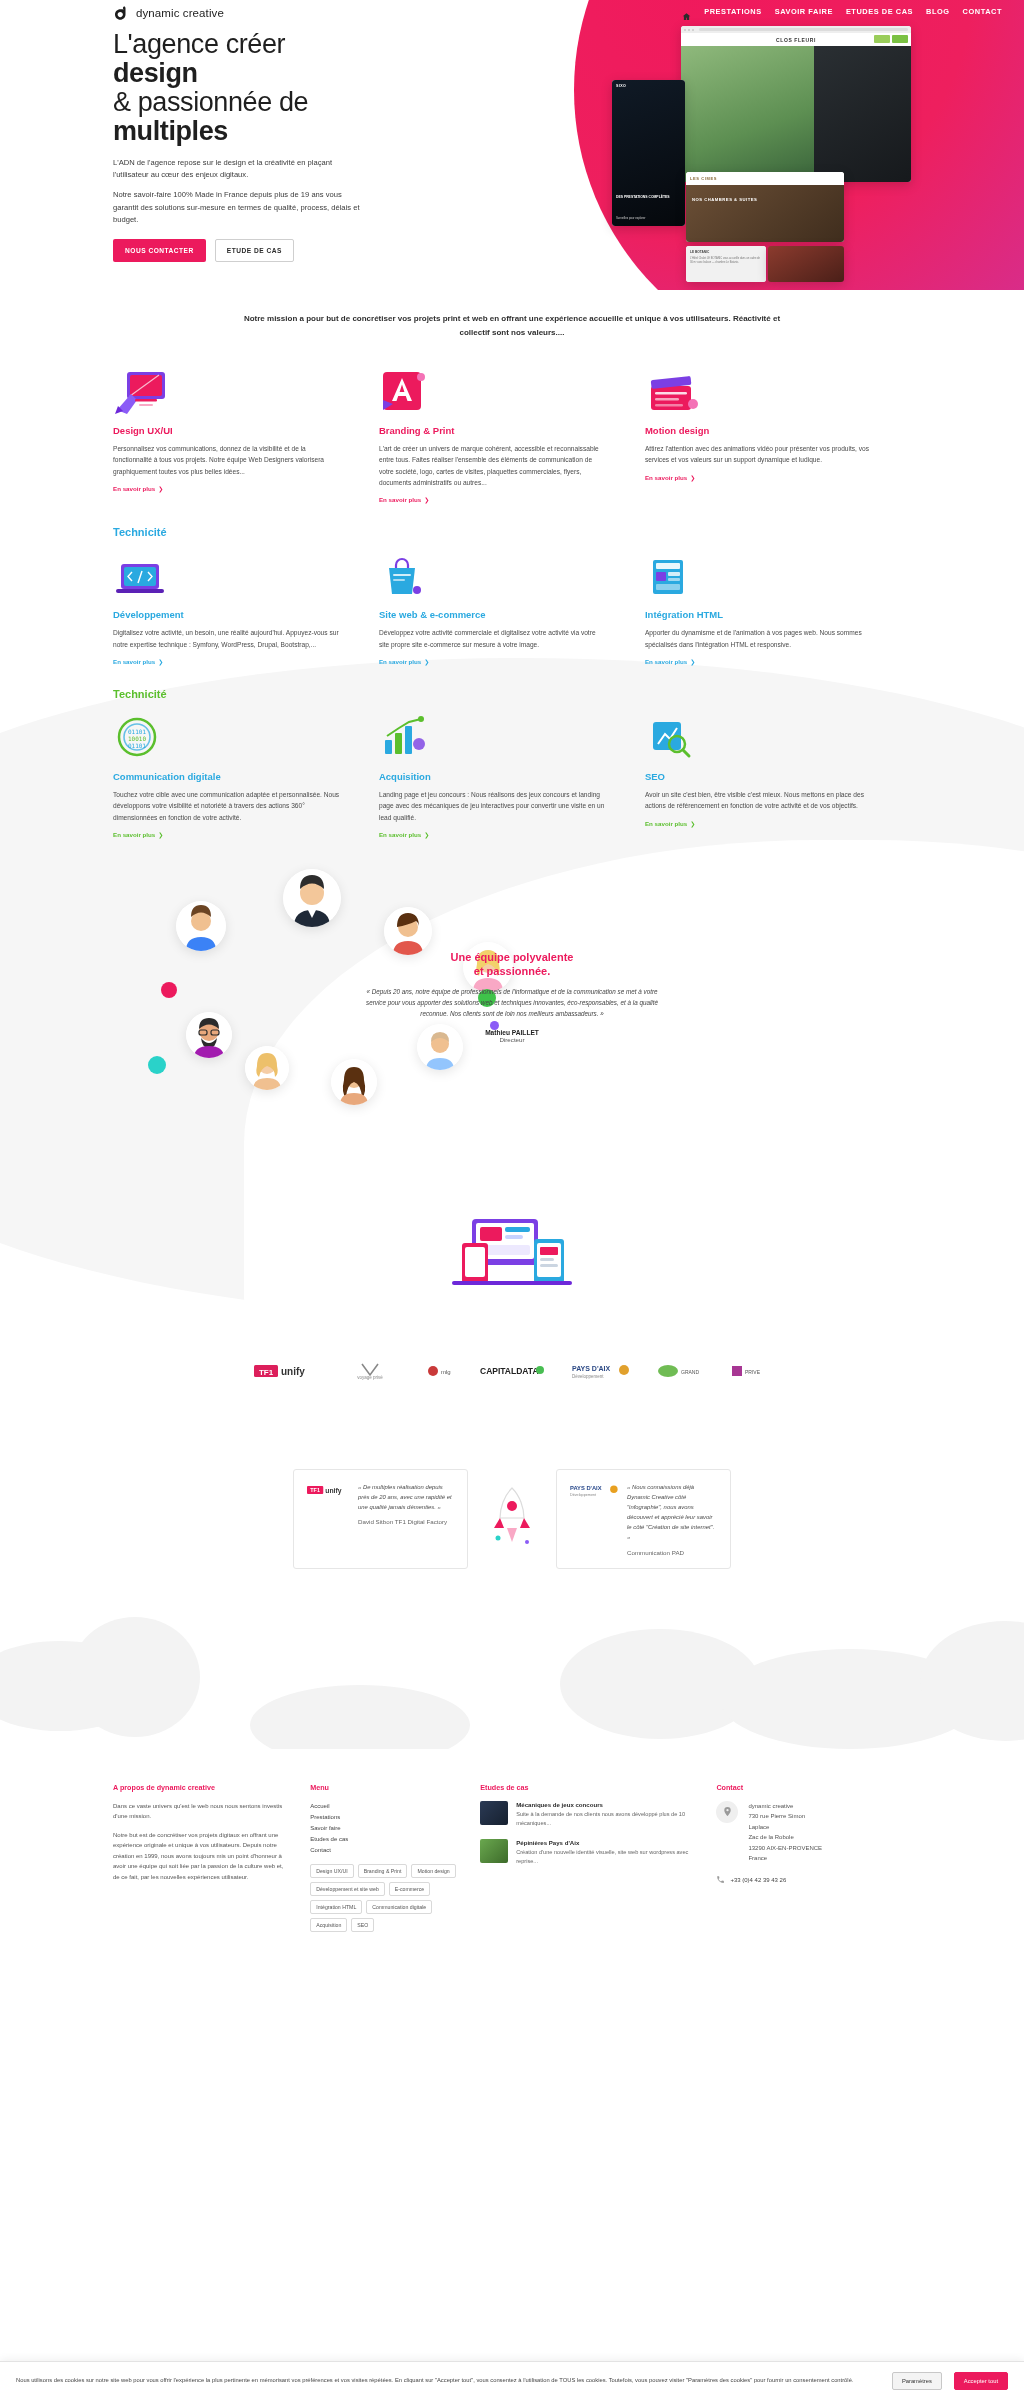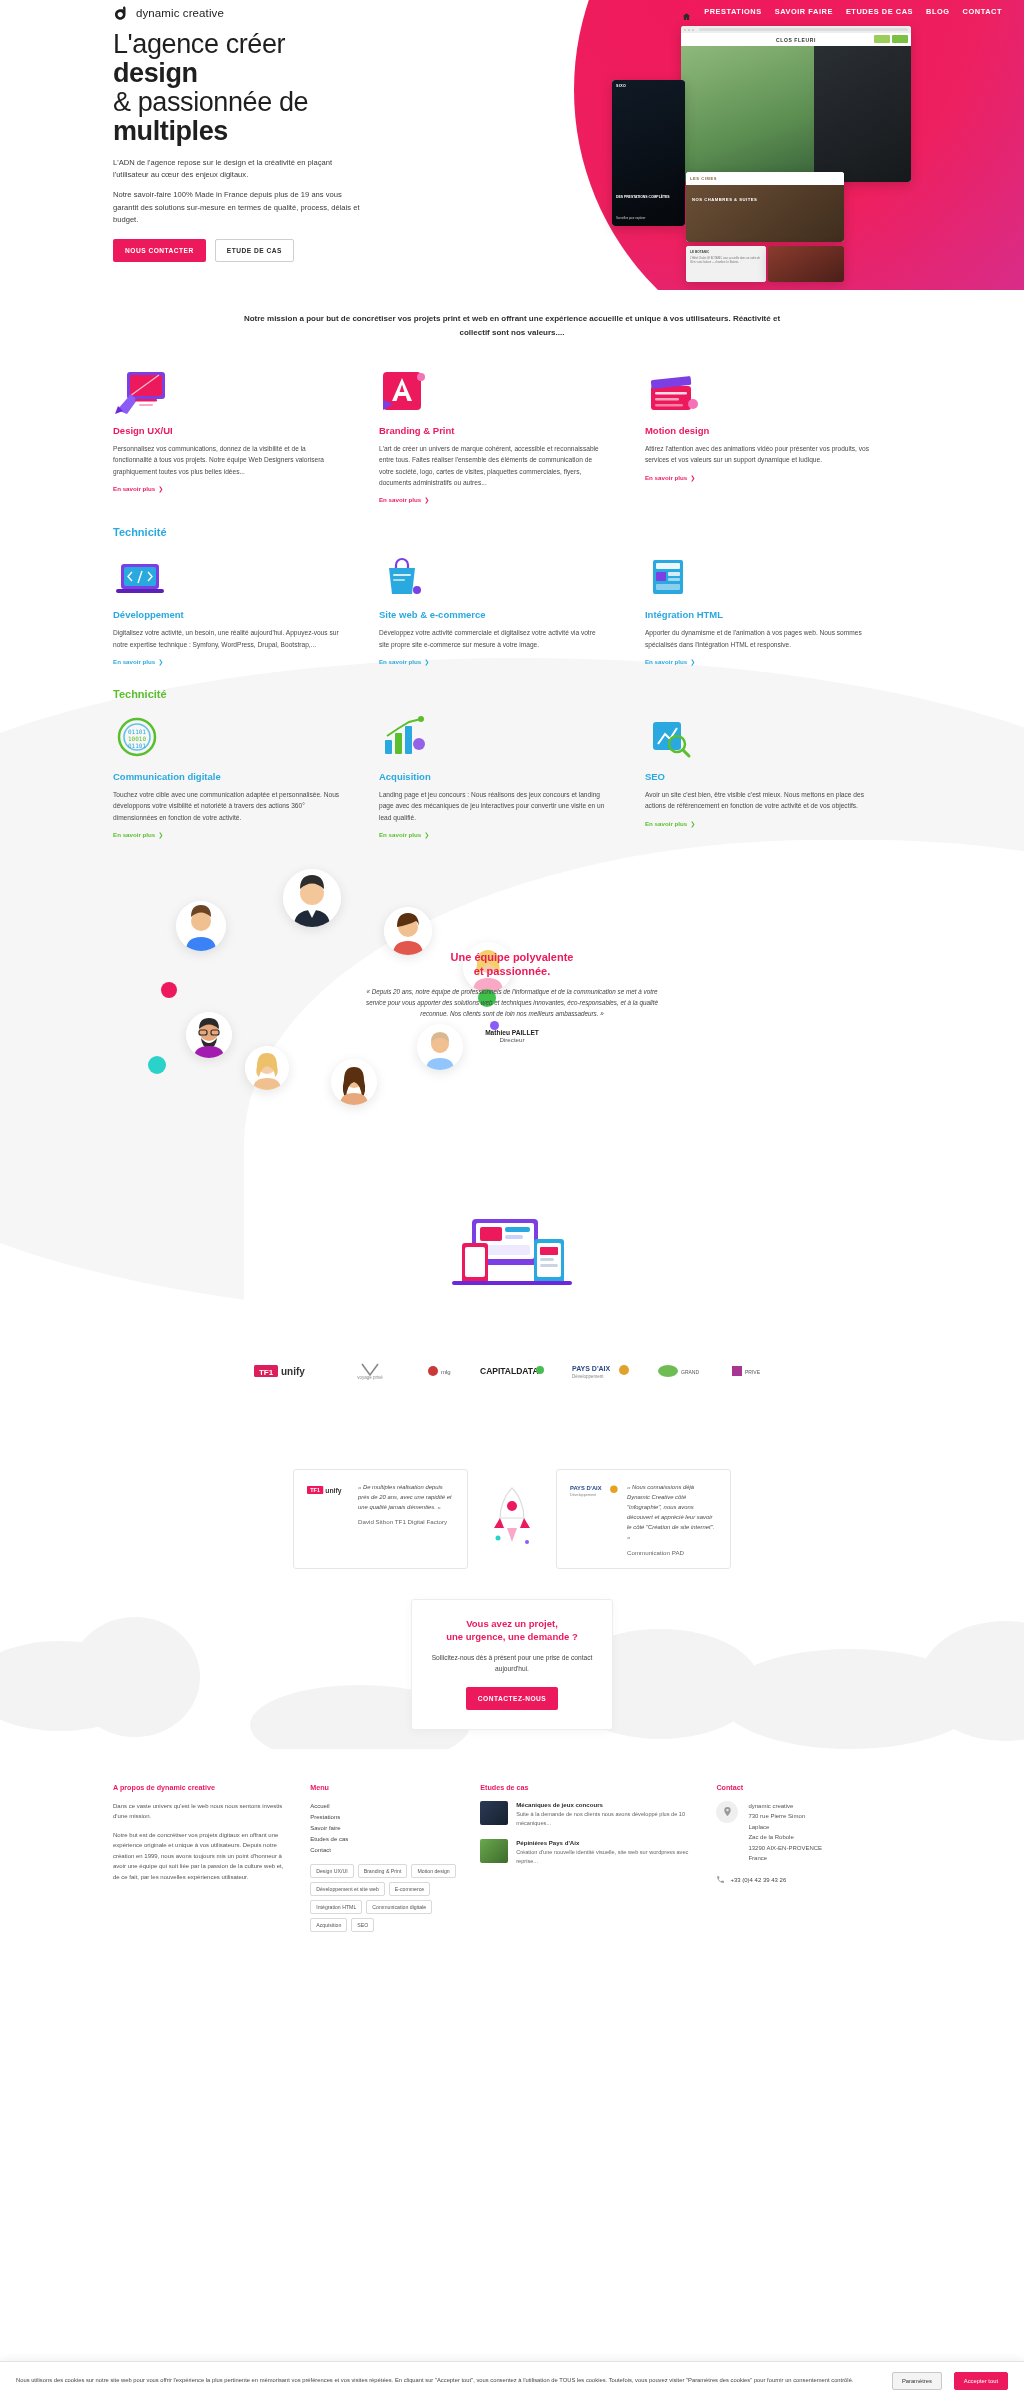--- a/index.html
+++ b/index.html
@@ -642,28 +642,20 @@
 
   <section class="clouds">
     <div class="cloudbg">
       <div class="cloud" style="left:-30px;top:42px;width:180px;height:90px;"></div>
       <div class="cloud" style="left:70px;top:18px;width:130px;height:120px;"></div>
       <div class="cloud" style="left:560px;top:30px;width:200px;height:110px;"></div>
       <div class="cloud" style="left:720px;top:50px;width:260px;height:100px;"></div>
       <div class="cloud" style="left:920px;top:22px;width:170px;height:120px;"></div>
       <div class="cloud" style="left:250px;top:86px;width:220px;height:80px;"></div>
     </div>
-    <div class="cta">
-      <h3>
-        <span>Vous avez un projet,</span><br>
-        <span>une urgence, une demande ?</span>
-      </h3>
-      <p>Sollicitez-nous dès à présent pour une prise de contact aujourd'hui.</p>
-      <button class="btn">CONTACTEZ-NOUS</button>
-    </div>
   </section>
 
   <footer>
     <div class="fcol c1">
       <div class="fh">A propos de dynamic creative</div>
       <p class="fp">Dans ce vaste univers qu'est le web nous nous sentons investis d'une mission.</p>
       <p class="fp">Notre but est de concrétiser vos projets digitaux en offrant une expérience originale et unique à vos utilisateurs. Depuis notre création en 1999, nous avons toujours mis un point d'honneur à avoir une équipe qui soit liée par la passion de la culture web et, de ce fait, par les nouvelles expériences utilisateur.</p>
     </div>
 
     <div class="fcol c2">

